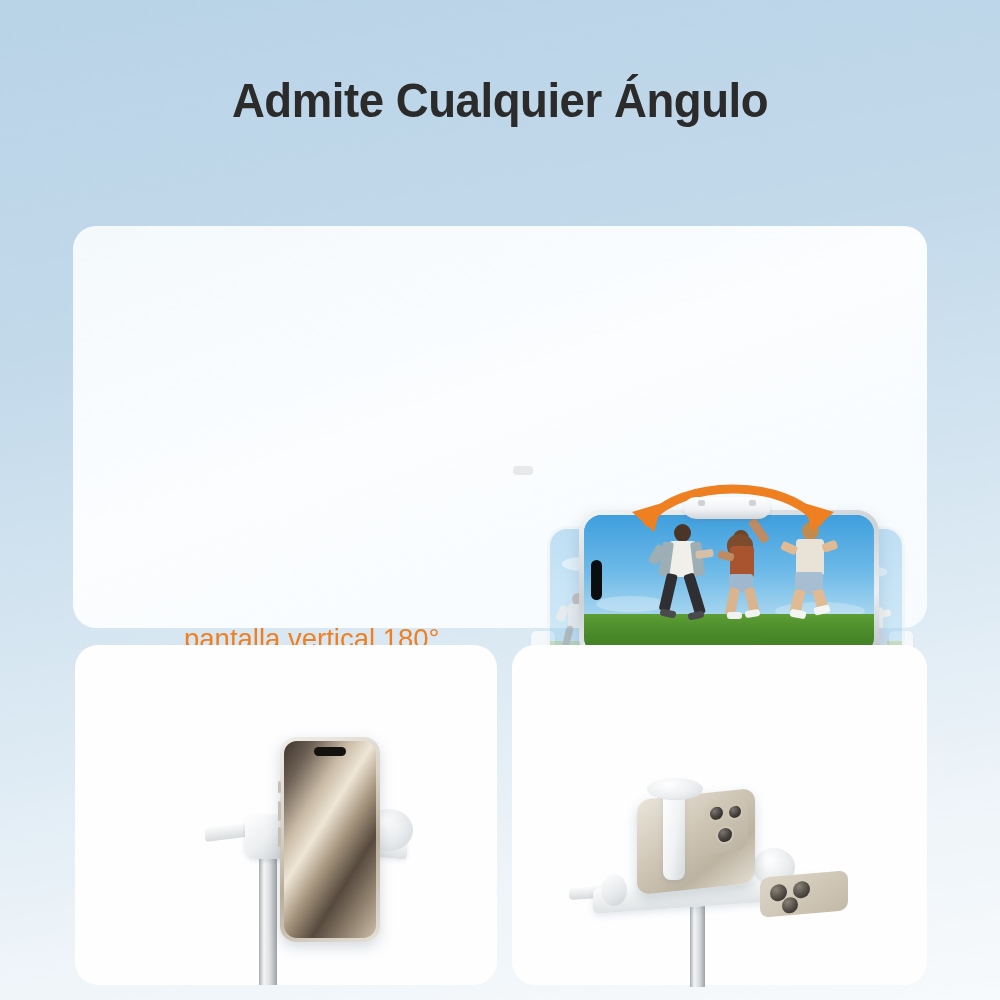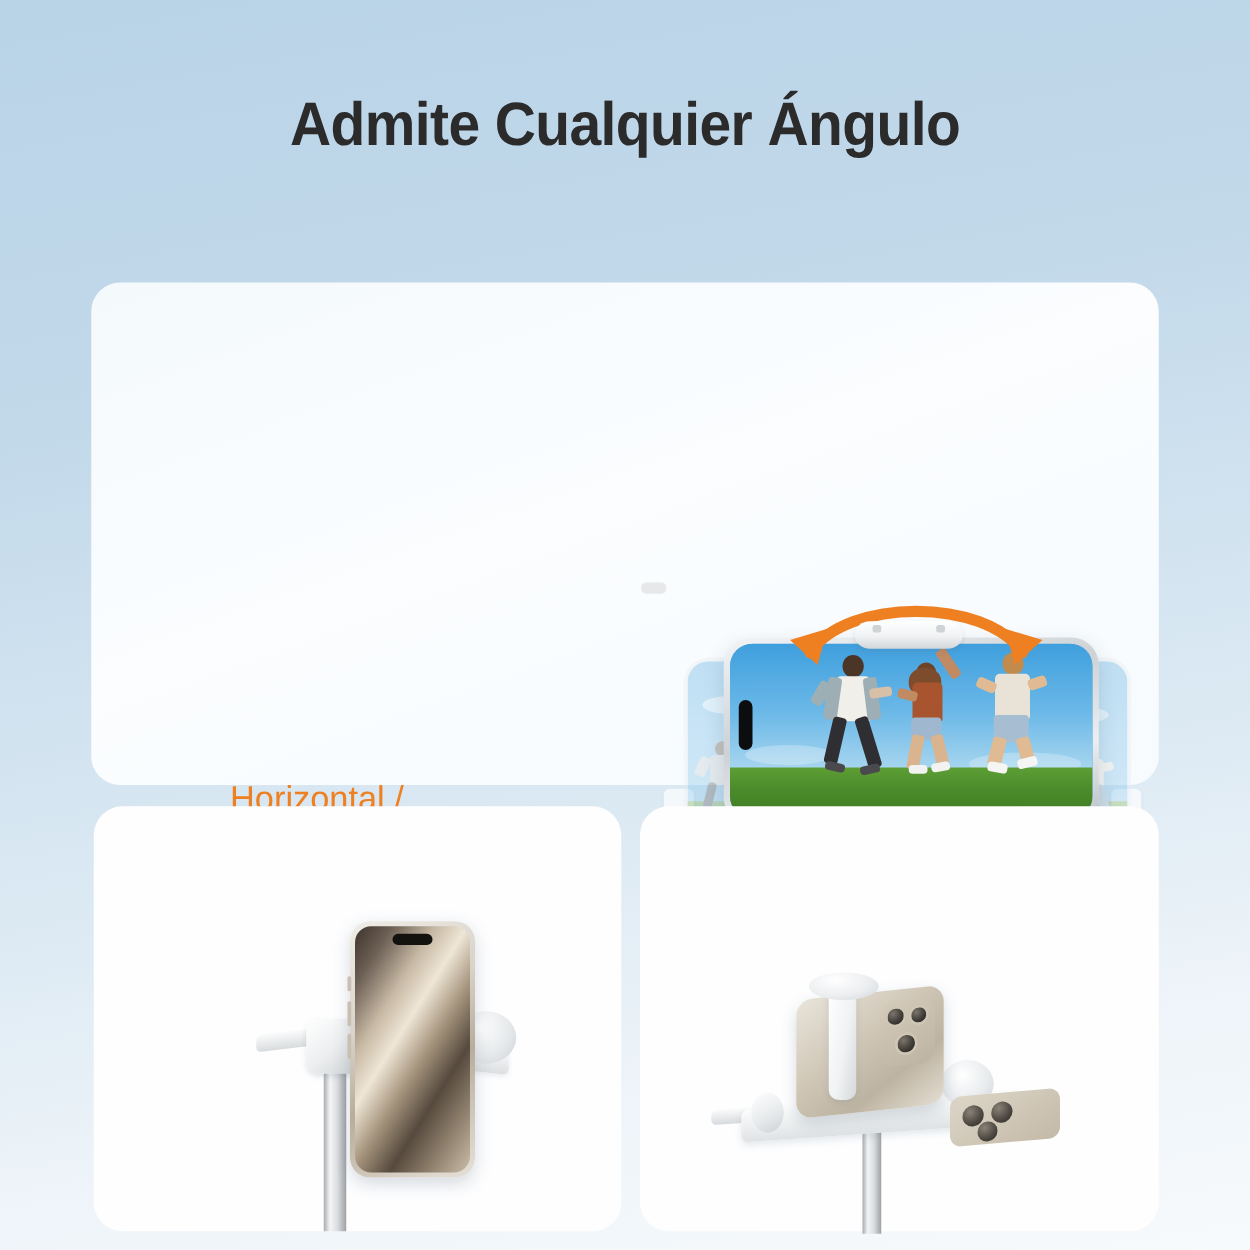--- a/index.html
+++ b/index.html
@@ -271,21 +271,20 @@
   #arrow-main  { left:545px; top:248px; width:230px; height:62px; }
 </style>
 </head>
 <body>
 
 <div id="page-title">Admite Cualquier Ángulo</div>
 
 <div class="card" id="main-card">
 
   <div id="main-label">
-    <div>Horizontal /</div>
     <div>pantalla vertical 180°</div>
   </div>
 
   <div id="main-art">
 
     <div class="ghost-clamp" id="clamp-l"></div>
     <div class="ghost-clamp" id="clamp-r"></div>
 
     <div class="ghost-phone" id="ghost-l">
       <div class="ghost-scene scene">

